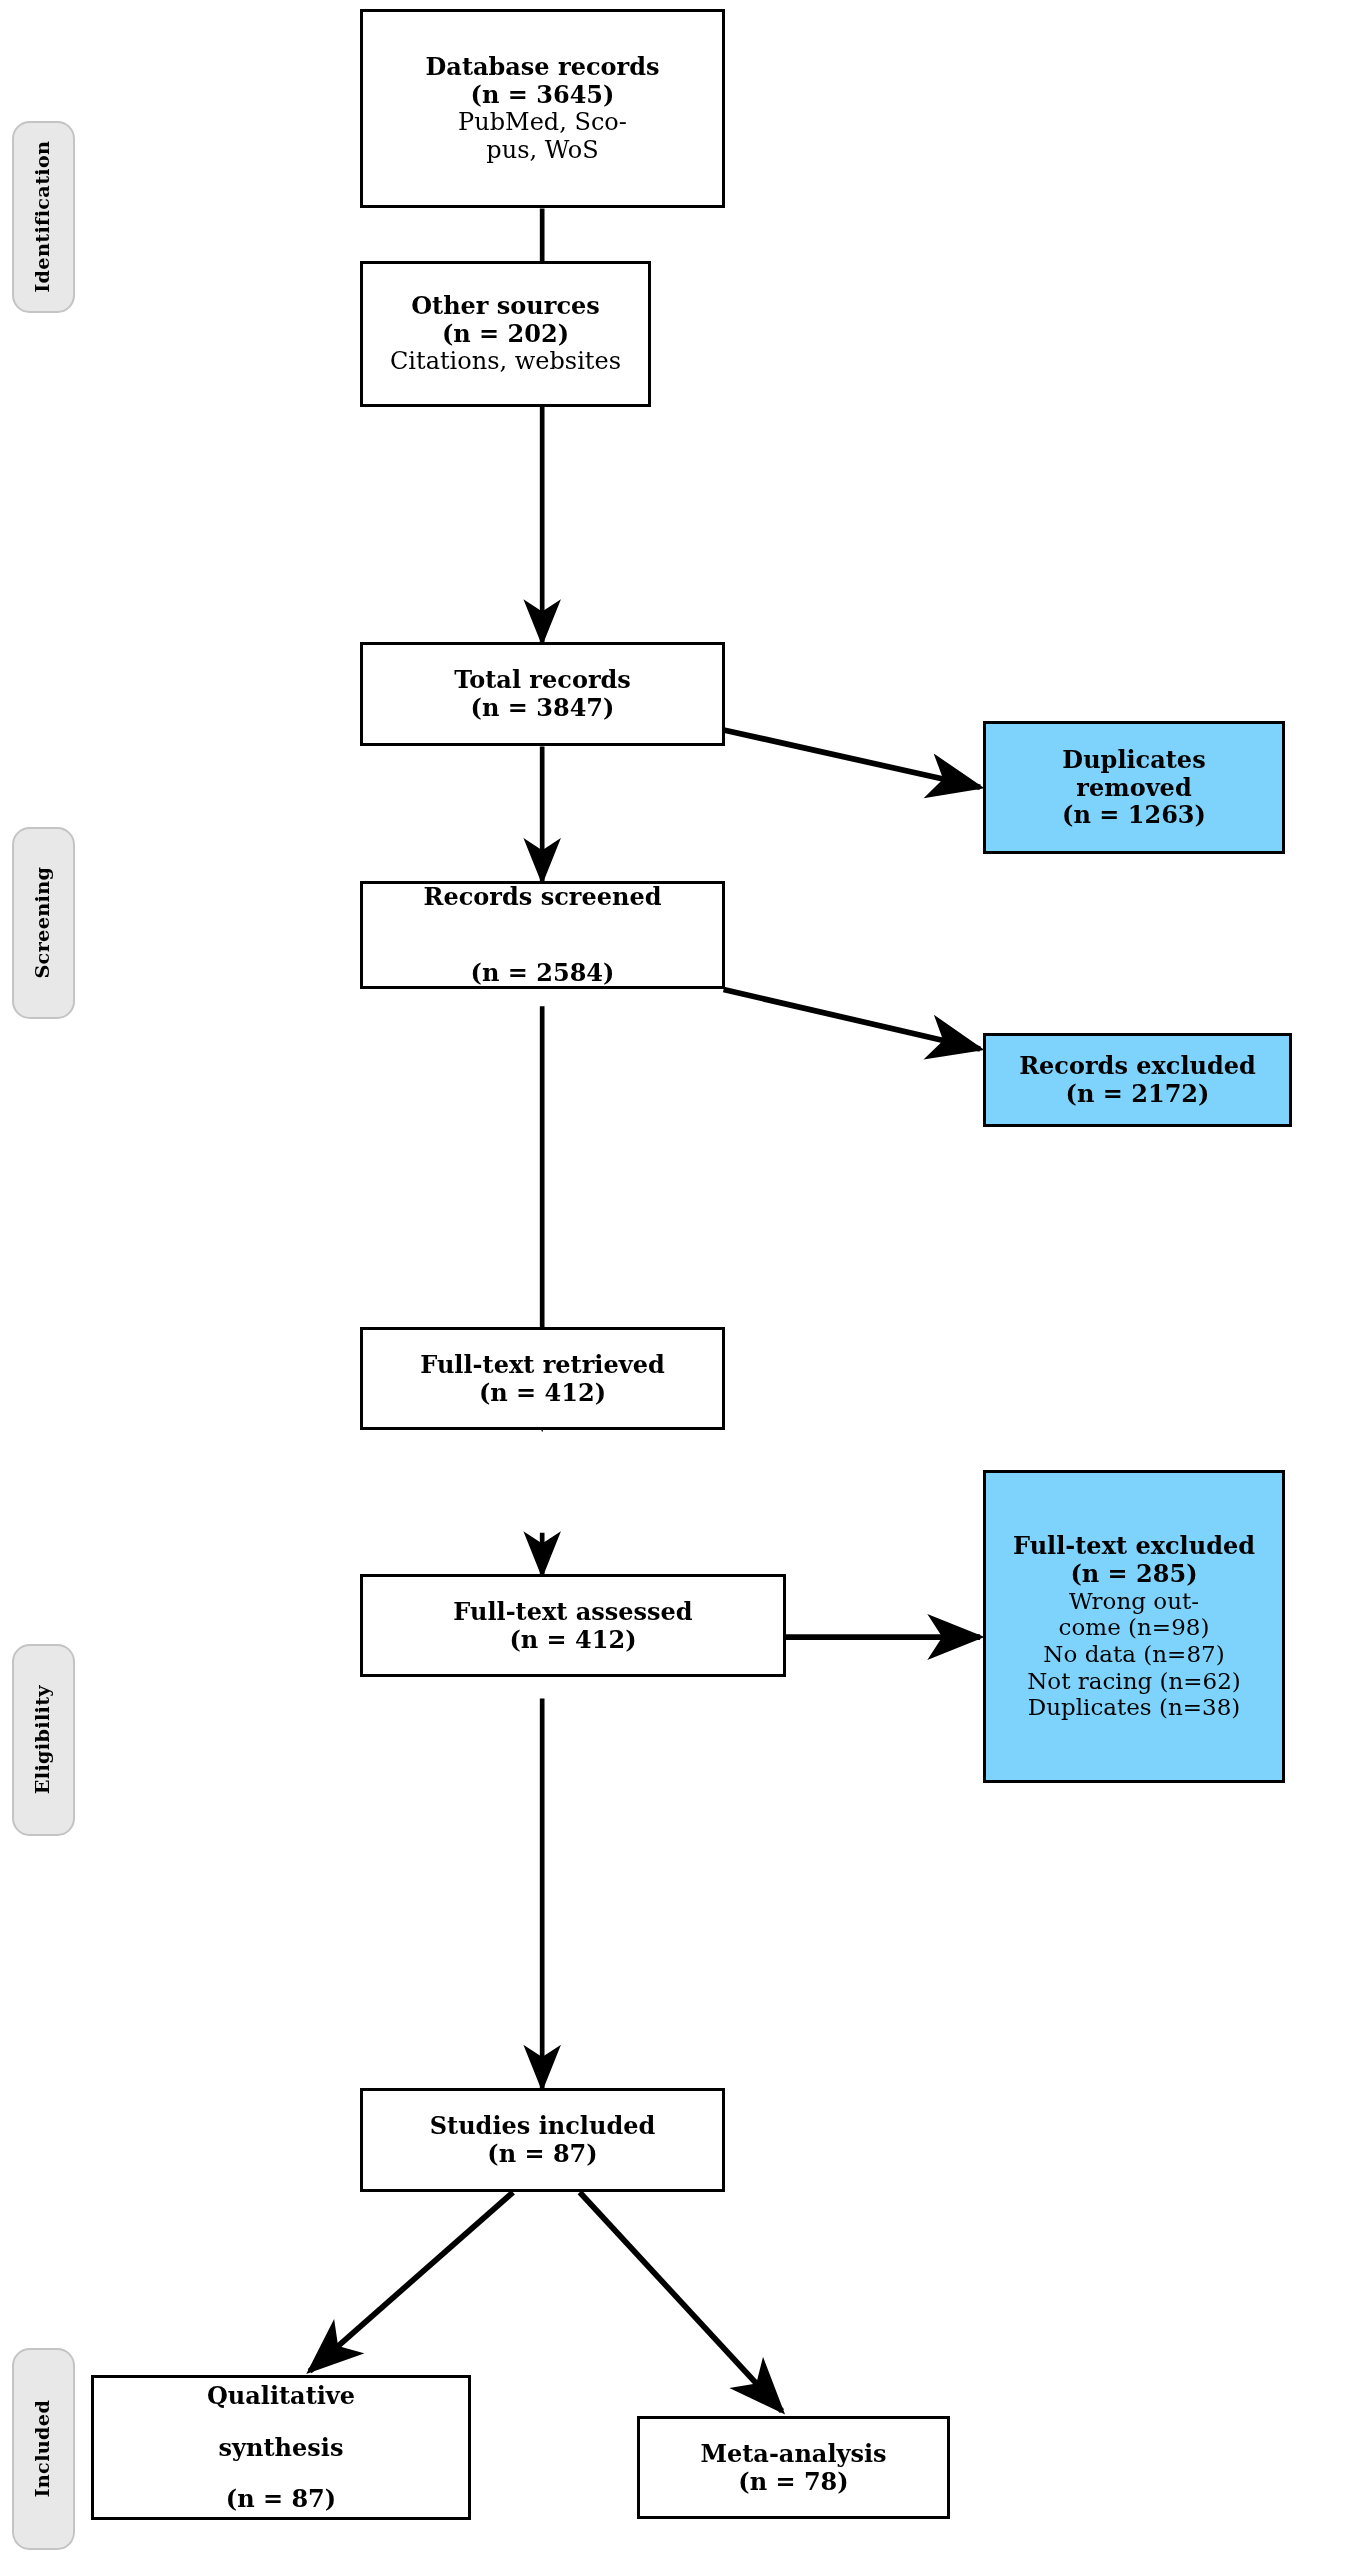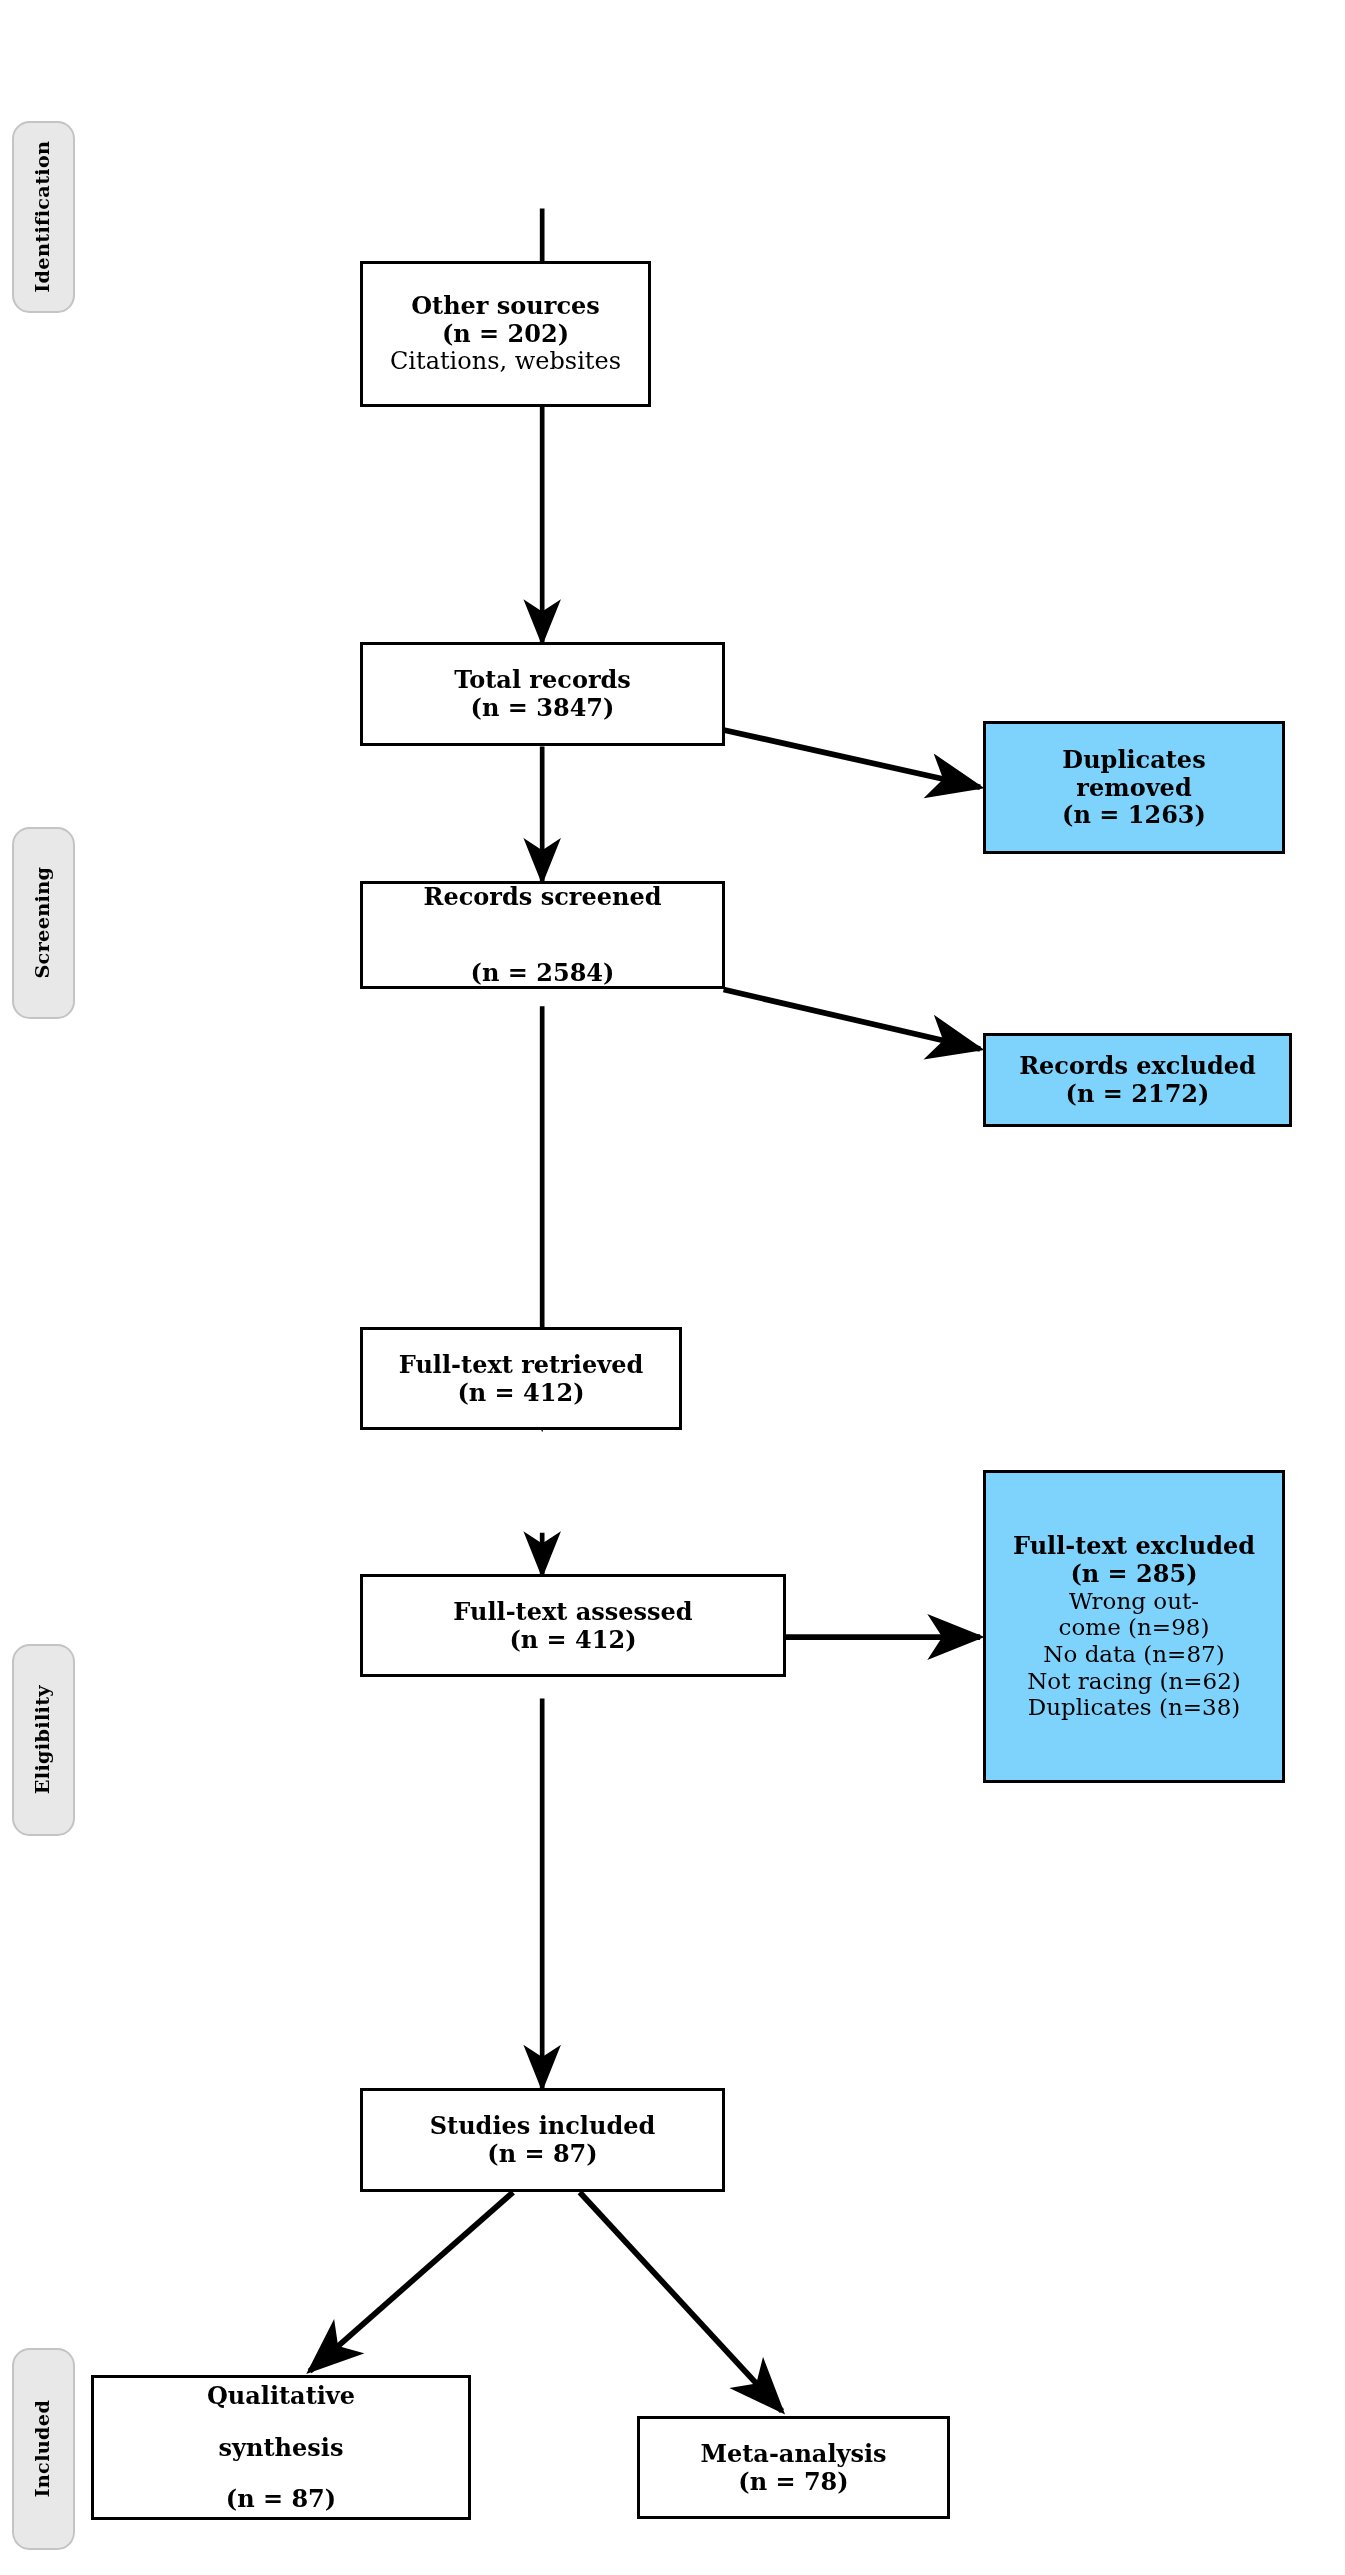--- a/index.html
+++ b/index.html
@@ -88,20 +88,26 @@
   </div>
 
   <div class="stage-tab" style="left:11.5px;top:1644px;width:63px;height:192px;">
     <span>Eligibility</span>
   </div>
 
   <div class="stage-tab" style="left:11.5px;top:2348px;width:63px;height:202px;">
     <span>Included</span>
   </div>
 
+  <div class="node" style="left:360px;top:9.4px;width:365px;height:199px;">
+    <div class="ttl">Database records</div>
+    <div class="n">(n = 3645)</div>
+    <div class="sub">PubMed, Sco-</div>
+    <div class="sub">pus, WoS</div>
+  </div>
 
   <div class="node" style="left:360px;top:261px;width:291px;height:146px;">
     <div class="ttl">Other sources</div>
     <div class="n">(n =  202)</div>
     <div class="sub">Citations, websites</div>
   </div>
 
   <div class="node" style="left:360px;top:642px;width:365px;height:104px;align-items:center;">
     <div class="ttl">Total records</div>
     <div class="n">(n = 3847)</div>
@@ -116,21 +122,21 @@
   <div class="node" style="left:360px;top:881px;width:365px;height:108px;gap:48px;">
     <div class="ttl">Records screened</div>
     <div class="n">(n = 2584)</div>
   </div>
 
   <div class="node shaded" style="left:983px;top:1033px;width:309px;height:94px;text-align:right;">
     <div class="ttl">Records excluded</div>
     <div class="n">(n = 2172)</div>
   </div>
 
-  <div class="node" style="left:360px;top:1327px;width:322px;height:103px;">
+  <div class="node" style="left:360px;top:1327px;width:365px;height:103px;">
     <div class="ttl">Full-text retrieved</div>
     <div class="n">(n =  412)</div>
   </div>
 
   <div class="node" style="left:360px;top:1574px;width:426px;height:103px;">
     <div class="ttl">Full-text assessed</div>
     <div class="n">(n =  412)</div>
   </div>
 
   <div class="node shaded" style="left:983px;top:1470px;width:302px;height:313px;">

